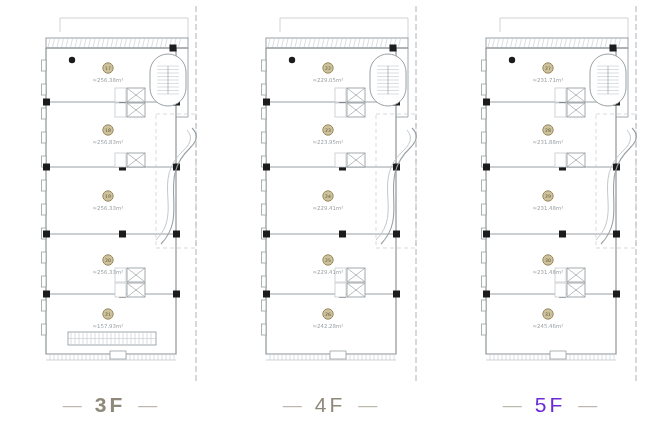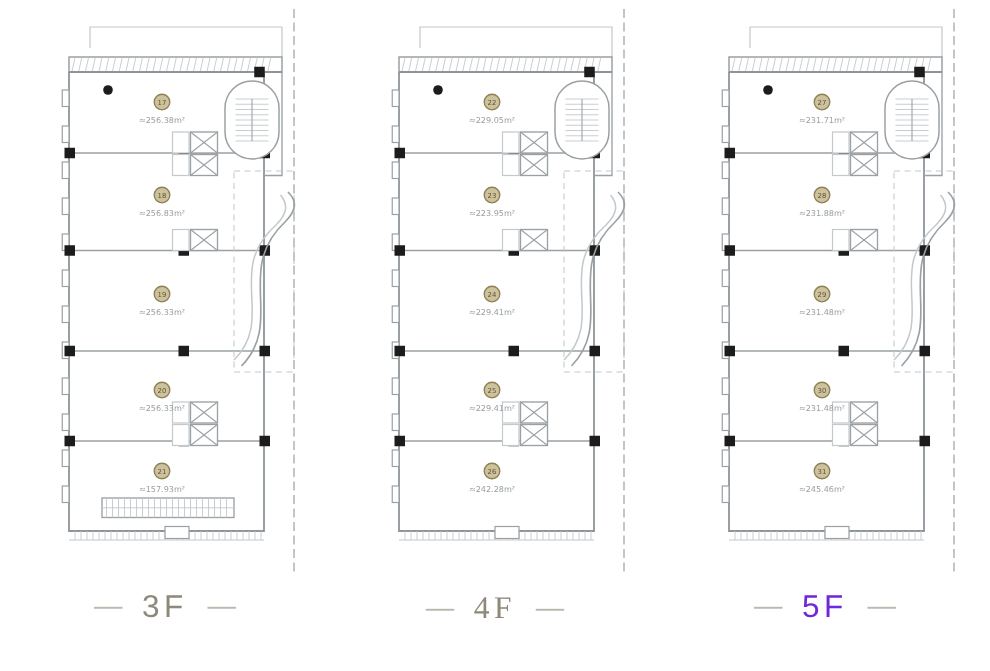--- a/index.html
+++ b/index.html
@@ -211,21 +211,21 @@
           <text x="98" y="272" text-anchor="middle" font-size="5.4" fill="#9aa0a4" font-family="&quot;DejaVu Sans&quot;, sans-serif">≈256.33m²</text>
         </g>
         <g>
           <circle cx="98" cy="312" r="5.2" fill="#cdc29b" stroke="#8d8055" stroke-width="0.9"></circle>
           <text x="98" y="313.7" text-anchor="middle" font-size="4.6" fill="#5f563a" font-family="&quot;DejaVu Sans&quot;, sans-serif">21</text>
           <text x="98" y="326" text-anchor="middle" font-size="5.4" fill="#9aa0a4" font-family="&quot;DejaVu Sans&quot;, sans-serif">≈157.93m²</text>
         </g>
       </svg>
     <div class="floor-label">
       <span class="dash">—</span>
-      <span style="color: rgb(143, 137, 123);">3F</span>
+      <span style="color: rgb(143, 137, 123); font-weight: bold;">3F</span>
       <span class="dash">—</span>
     </div>
   </div>
 
   <div class="plan-col">
     <svg class="plan-svg" viewBox="0 0 200 385" xmlns="http://www.w3.org/2000/svg">
         <g>
           <line x1="186" y1="4" x2="186" y2="380" stroke="#9aa0a4" stroke-width="0.8" stroke-dasharray="6 3"></line>
         </g>
         <polyline points="50,30 50,16 178,16 178,36" fill="none" stroke="#c3c8cb" stroke-width="0.8"></polyline>
@@ -393,21 +393,21 @@
           <text x="98" y="272" text-anchor="middle" font-size="5.4" fill="#9aa0a4" font-family="&quot;DejaVu Sans&quot;, sans-serif">≈229.41m²</text>
         </g>
         <g>
           <circle cx="98" cy="312" r="5.2" fill="#cdc29b" stroke="#8d8055" stroke-width="0.9"></circle>
           <text x="98" y="313.7" text-anchor="middle" font-size="4.6" fill="#5f563a" font-family="&quot;DejaVu Sans&quot;, sans-serif">26</text>
           <text x="98" y="326" text-anchor="middle" font-size="5.4" fill="#9aa0a4" font-family="&quot;DejaVu Sans&quot;, sans-serif">≈242.28m²</text>
         </g>
       </svg>
     <div class="floor-label">
       <span class="dash">—</span>
-      <span style="color: rgb(143, 137, 123); font-family: Liberation Serif, serif;">4F</span>
+      <span style="color: rgb(143, 137, 123);">4F</span>
       <span class="dash">—</span>
     </div>
   </div>
 
   <div class="plan-col">
     <svg class="plan-svg" viewBox="0 0 200 385" xmlns="http://www.w3.org/2000/svg">
         <g>
           <line x1="186" y1="4" x2="186" y2="380" stroke="#9aa0a4" stroke-width="0.8" stroke-dasharray="6 3"></line>
         </g>
         <polyline points="50,30 50,16 178,16 178,36" fill="none" stroke="#c3c8cb" stroke-width="0.8"></polyline>

